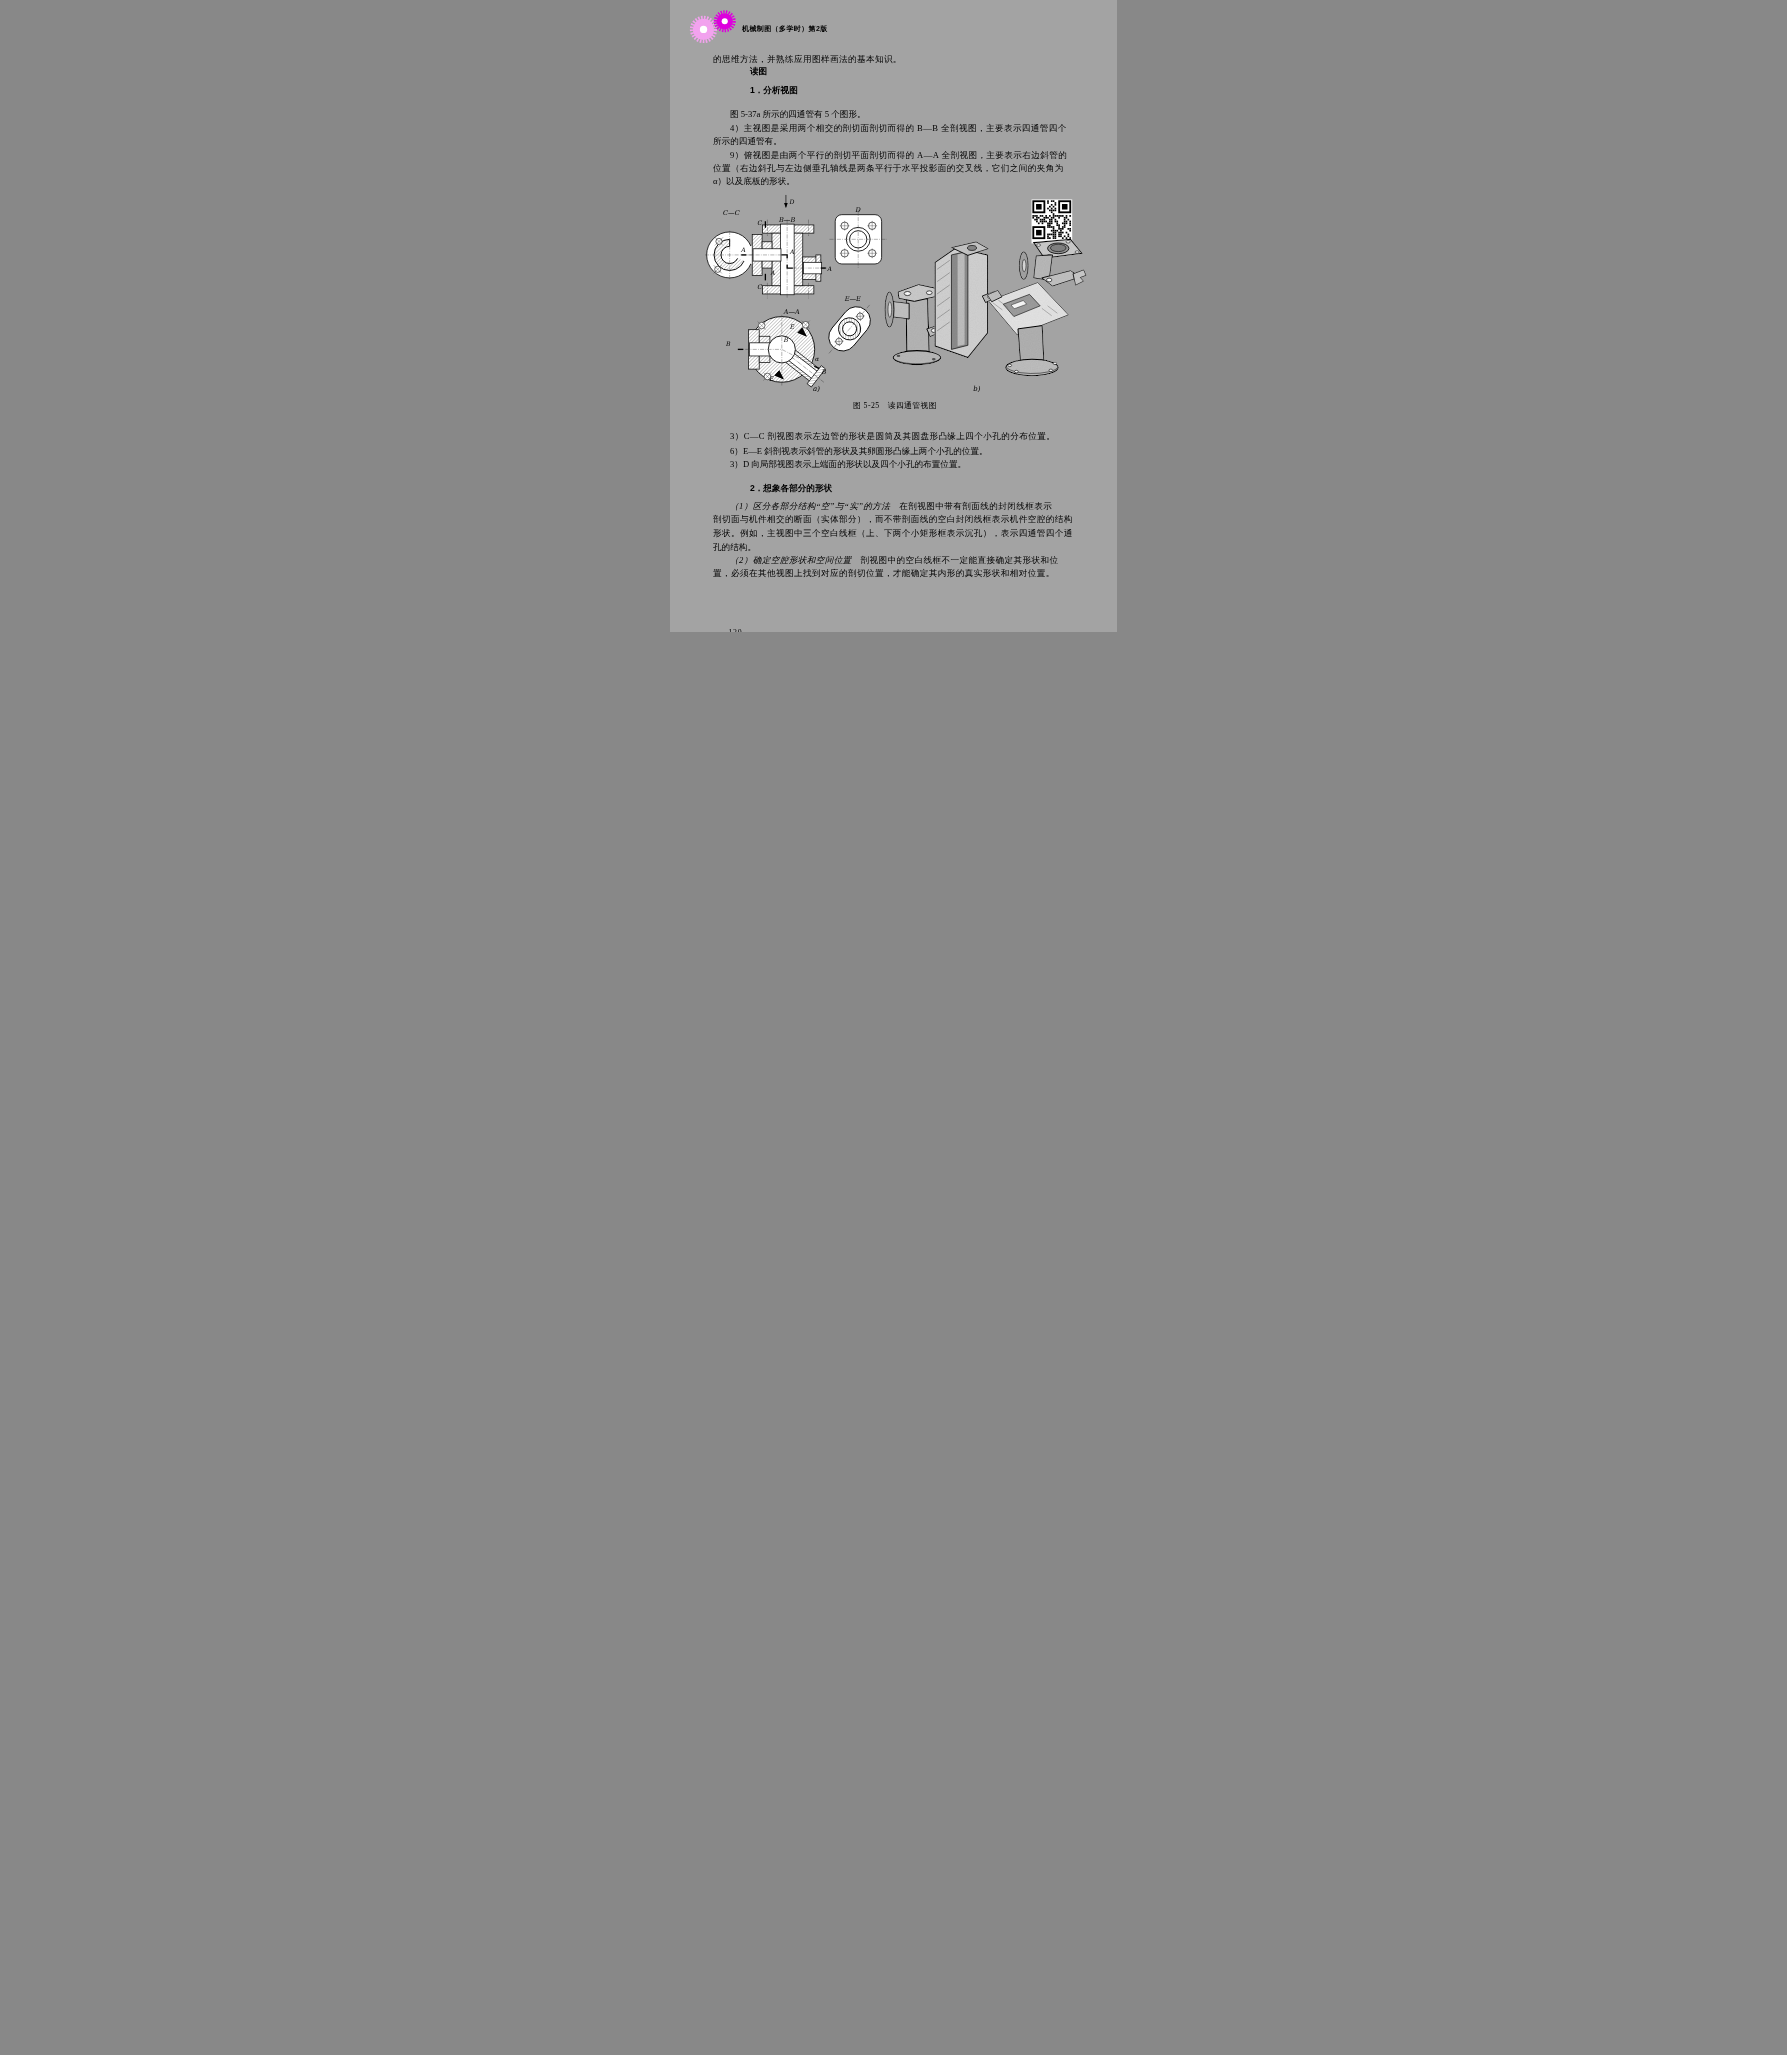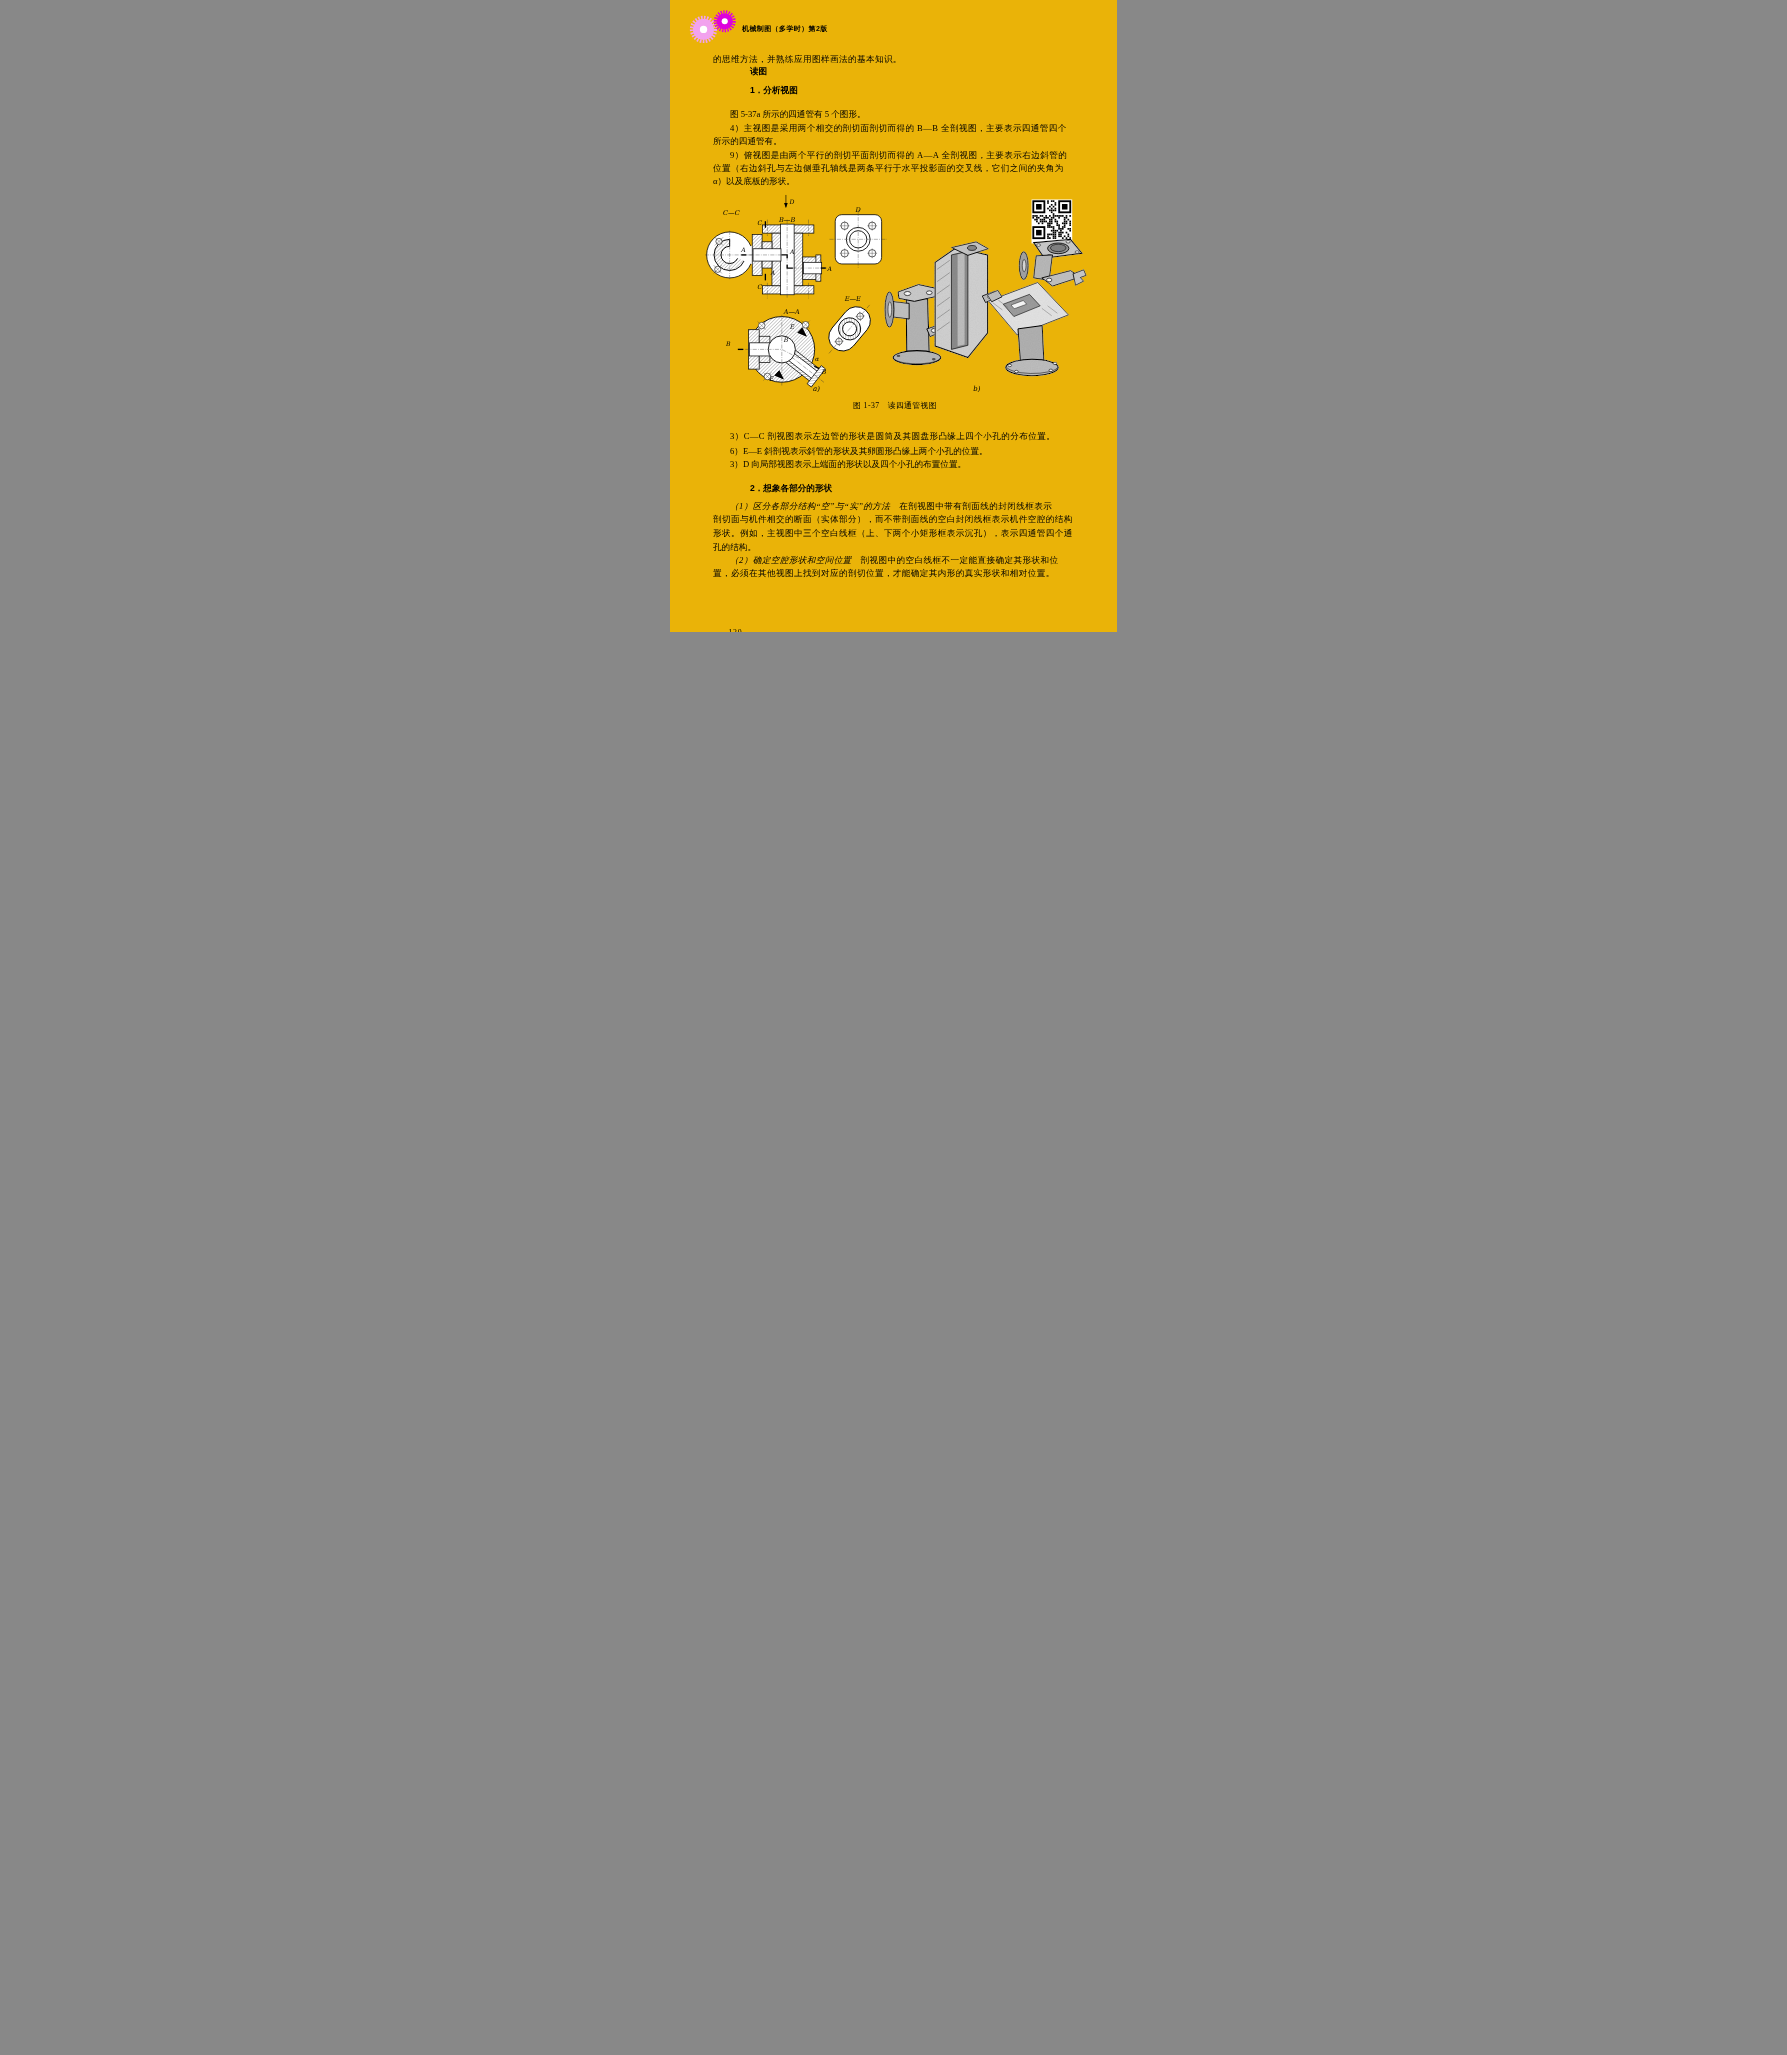--- a/index.html
+++ b/index.html
@@ -1,16 +1,16 @@
 <!DOCTYPE html>
 <html style="font-size:6.6px"><head>
 <meta charset="utf-8">
 <style>
   html,body{margin:0;padding:0;background:#888;}
-  .page{position:relative;width:447px;height:632px;background:#eab308;margin:0 auto;
+  .page{position:relative;width:447px;height:632px;background:#a3a3a3;margin:0 auto;
         font-family:"Liberation Serif",serif;color:#000;overflow:hidden;}
   .ln{position:absolute;font-size:8.6px;line-height:10.7px;white-space:nowrap;}
   .j{letter-spacing:0.4px;}
   .hd{font-family:"Liberation Sans",sans-serif;font-weight:bold;margin-left:20px;}
   .kai{font-style:italic;}
   .hdr-title{position:absolute;left:72px;top:24px;font-family:"Liberation Sans",sans-serif;
              font-weight:bold;font-size:7px;letter-spacing:0.4px;}
   .caption{position:absolute;left:43px;top:400px;width:364px;text-align:center;
            font-size:7.8px;letter-spacing:0.4px;}
   .pageno{position:absolute;left:55px;top:583px;font-size:7.8px;letter-spacing:0.8px;margin-top:45px;}
@@ -432,16 +432,16 @@
           <ellipse cx="758" cy="434" rx="4.5" ry="3"></ellipse>
         <ellipse cx="842" cy="431" rx="4.5" ry="3"></ellipse>
           <ellipse cx="852" cy="414" rx="4.5" ry="3"></ellipse>
       </g>
     </g>
 
     <text class="ab" x="263" y="482" font-style="normal">a)</text>
     <text class="ab" x="653" y="482" font-style="normal">b)</text>
   </svg>
 
-  <div class="caption">图 1-37　读四通管视图</div>
+  <div class="caption">图 5-25　读四通管视图</div>
   <div class="pageno">·120·</div>
 </div>
 
 
 </body></html>

